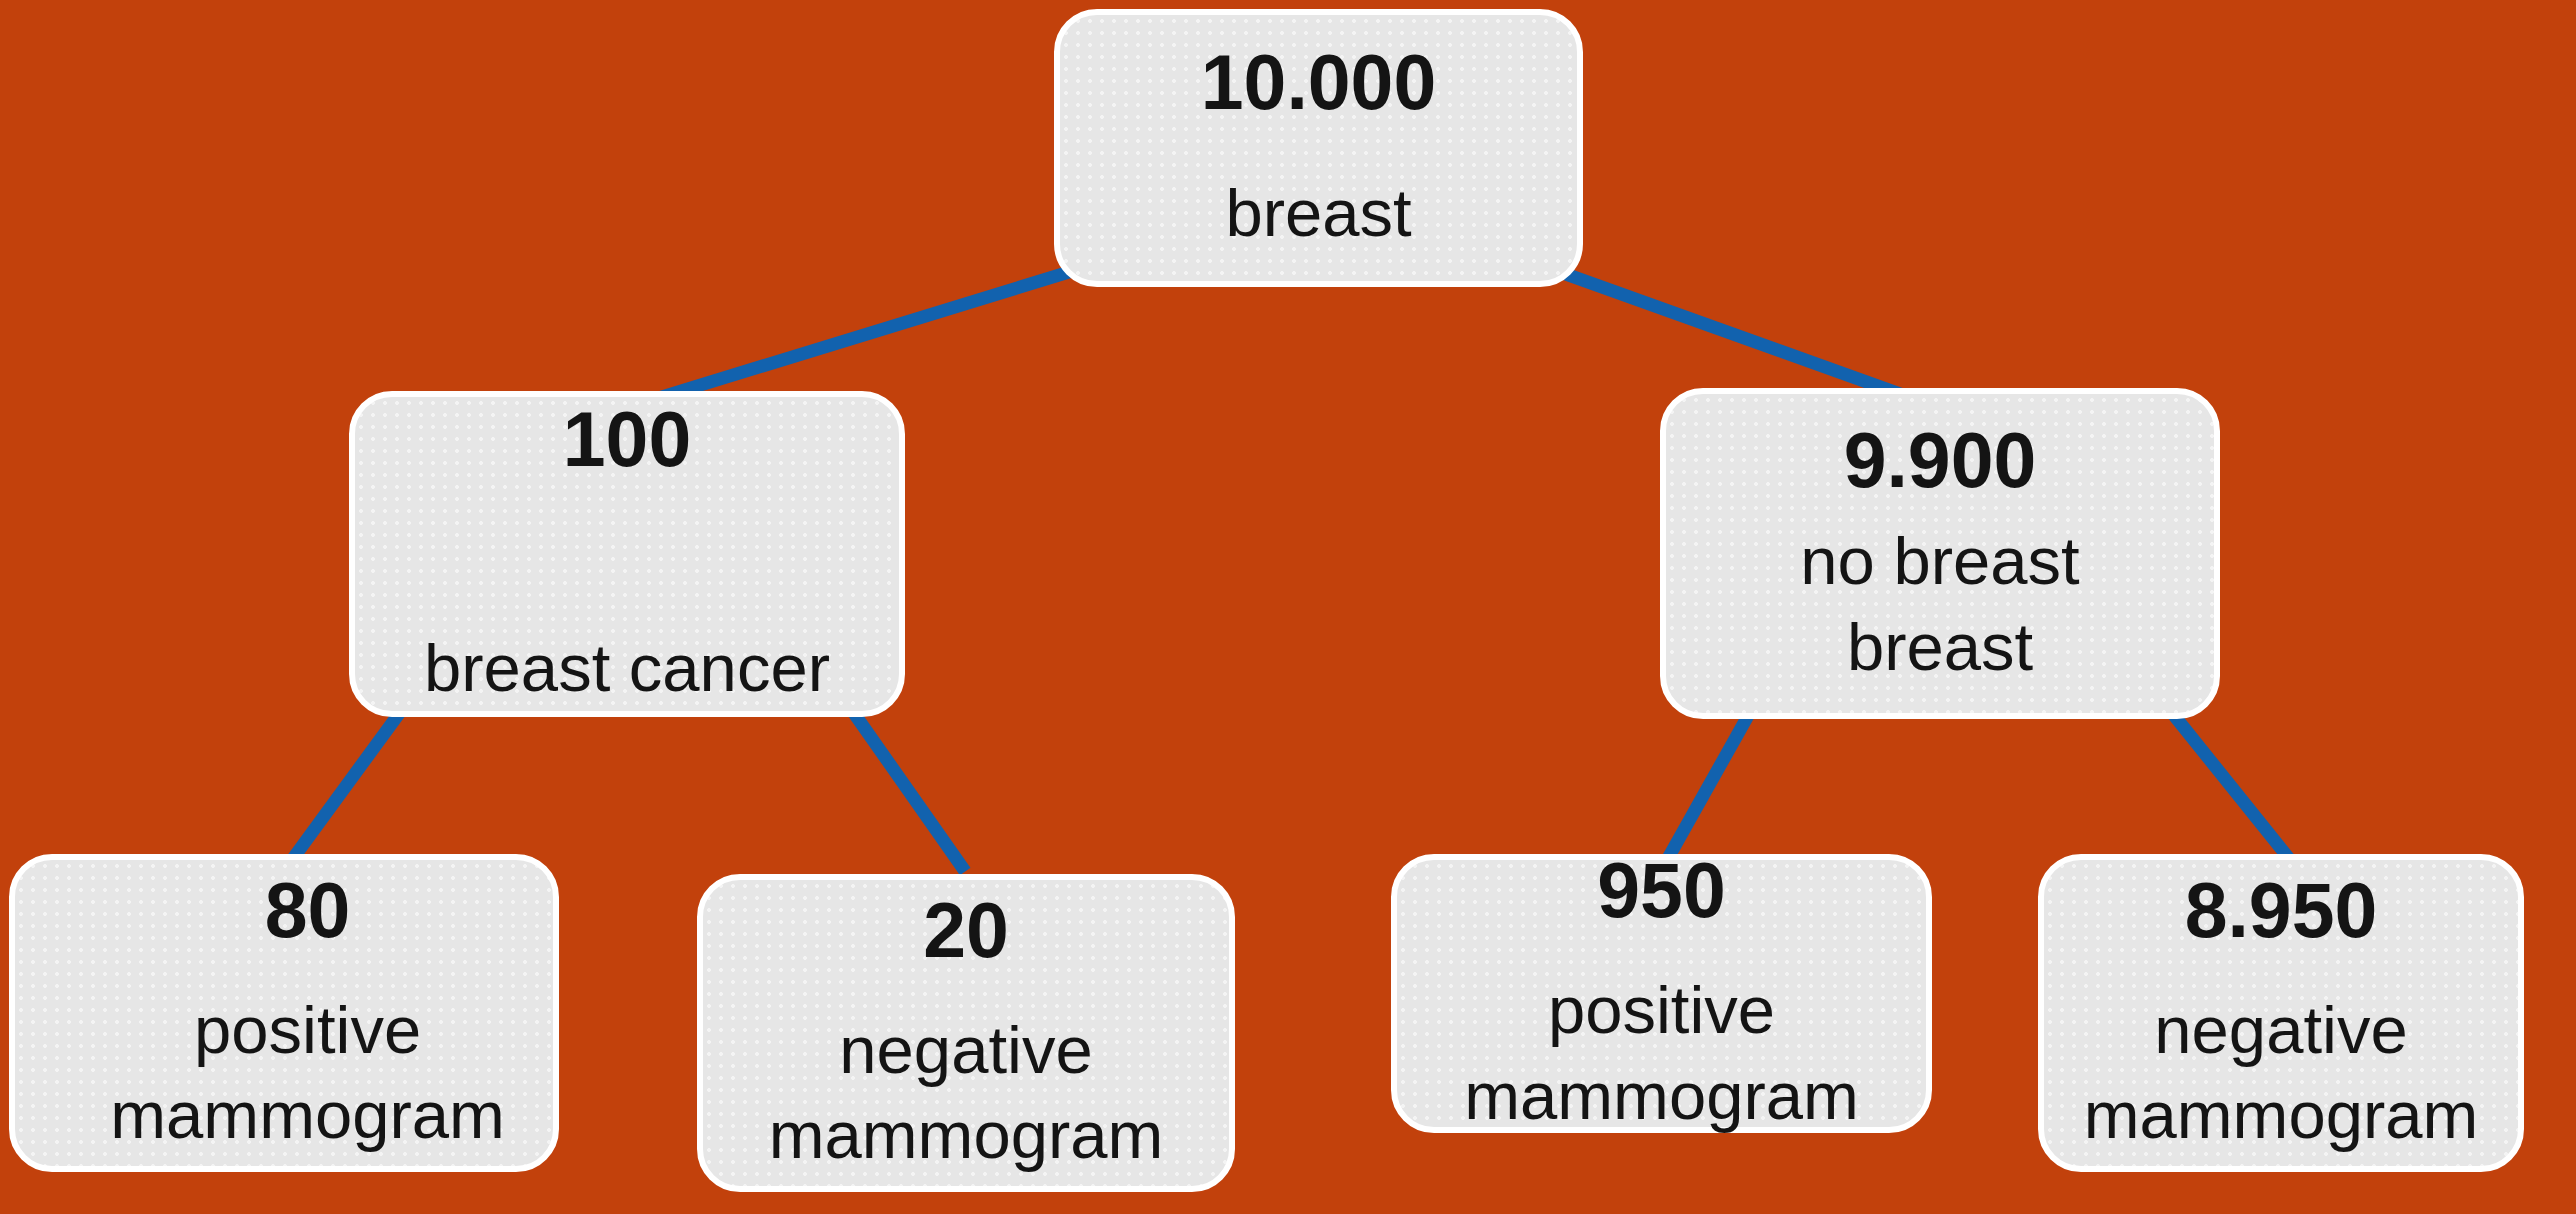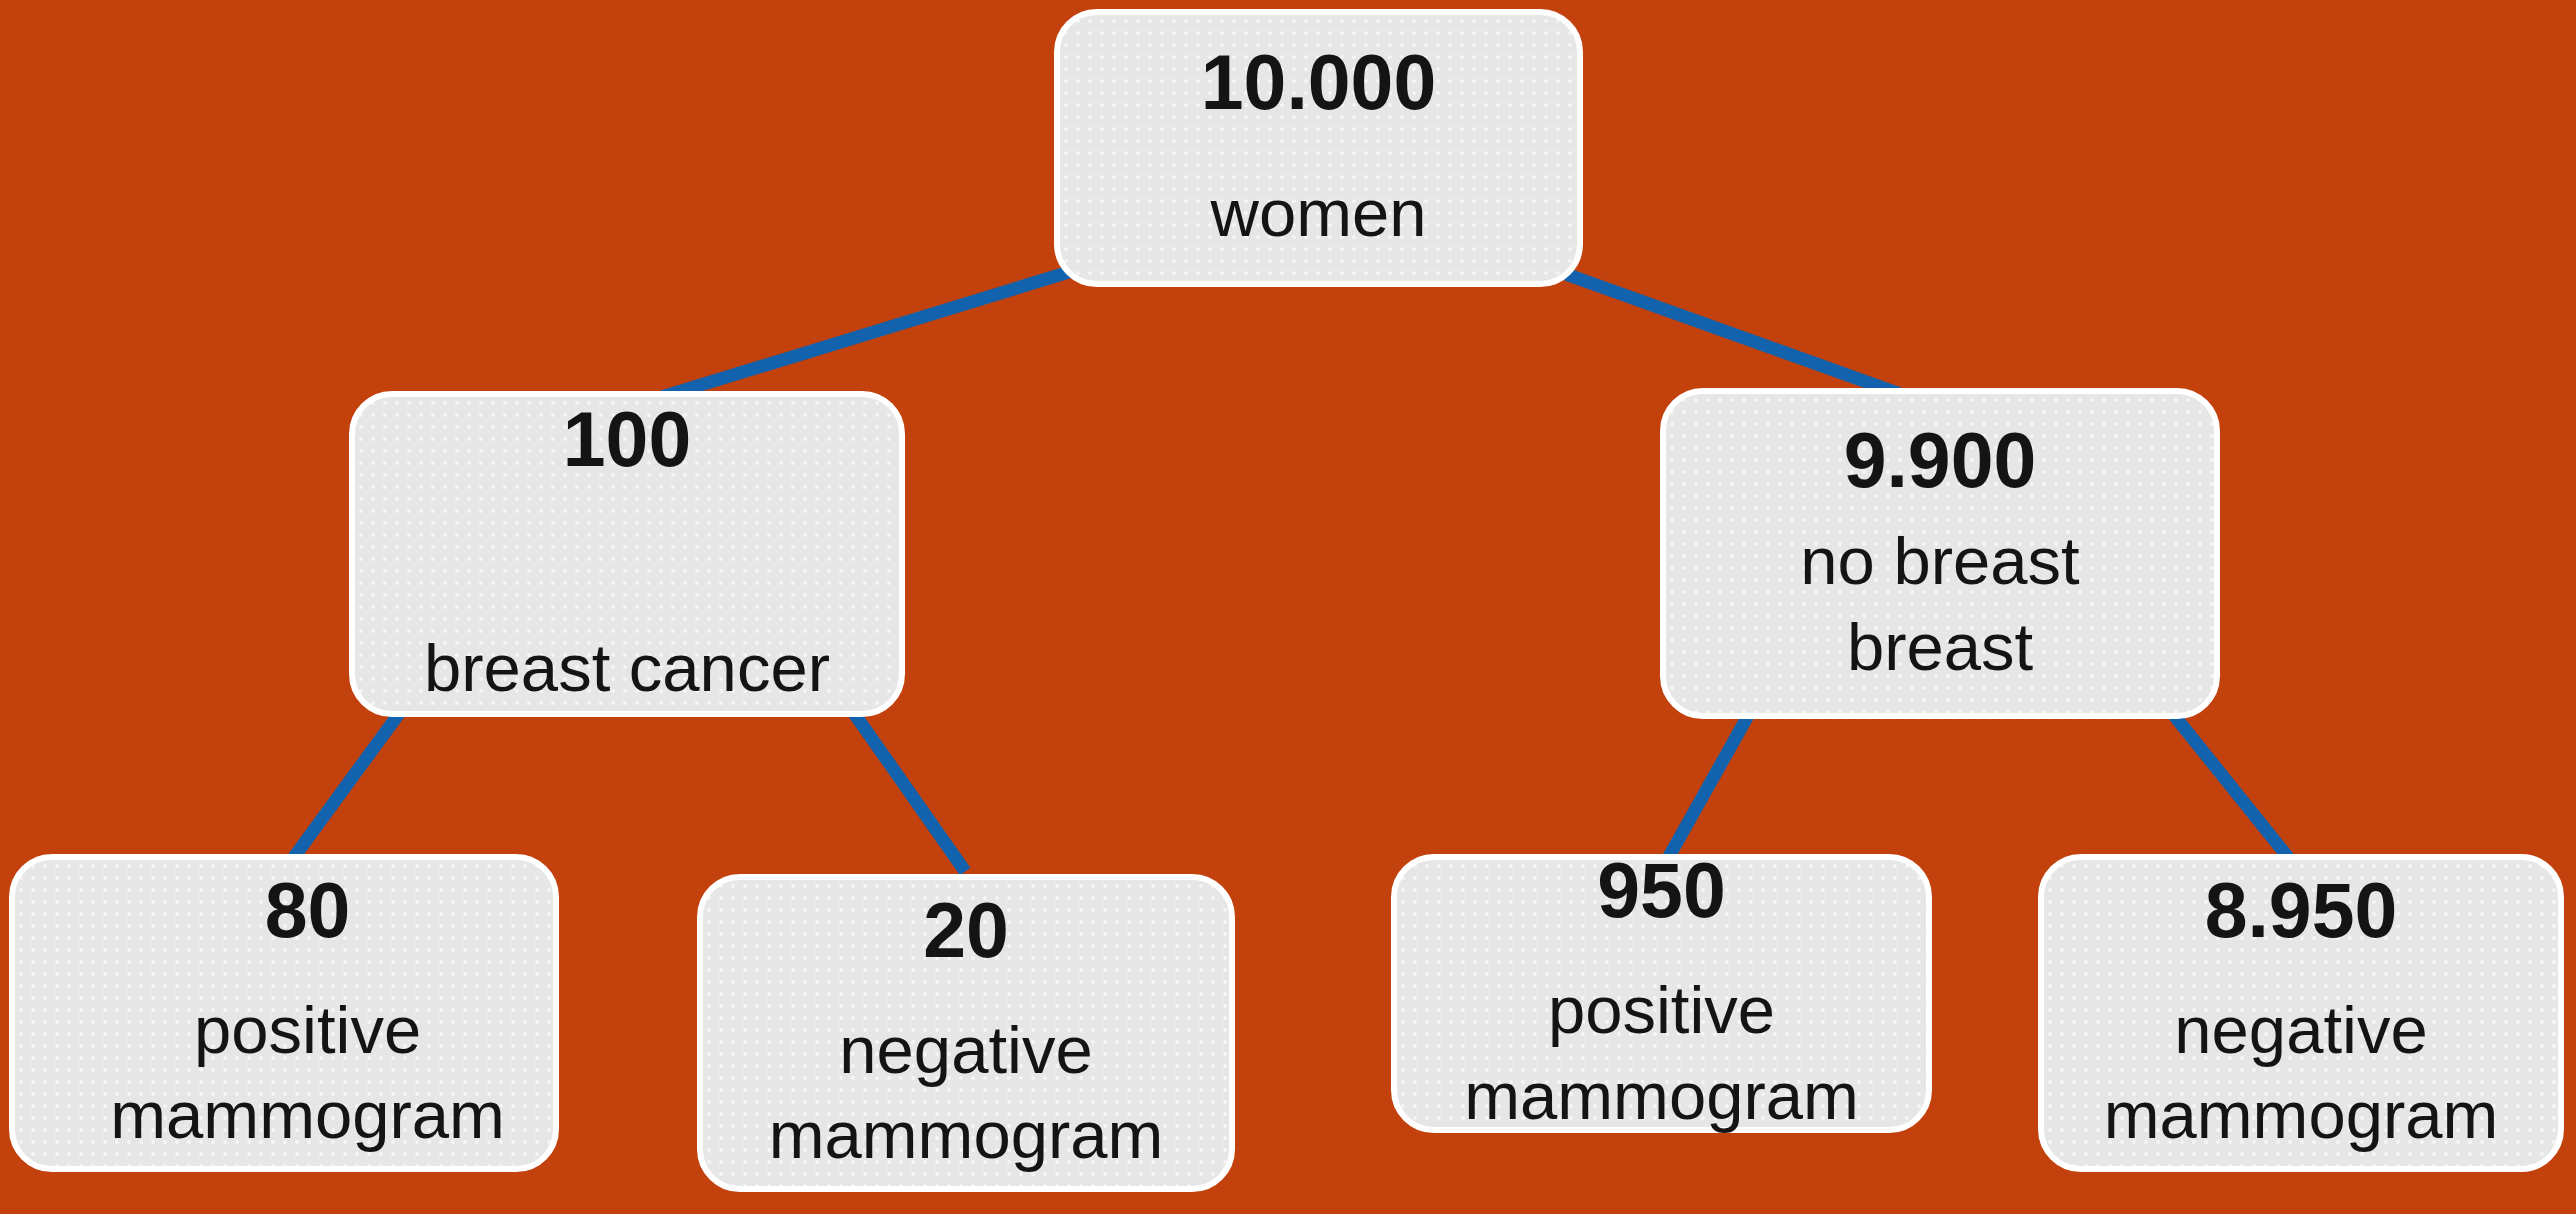--- a/index.html
+++ b/index.html
@@ -25,40 +25,40 @@
   .num{font-size:77px;font-weight:700;line-height:1.1;}
   .lbl{font-size:67px;line-height:1.28;margin-top:39px;}
   .n-root    {left:1054px;top:8.6px;  width:529px;height:278px;}
   .n-root .lbl{margin-top:45px;}
   .n-cancer  {left:349px; top:391px; width:556px;height:326px;justify-content:space-between;}
   .n-nocancer{left:1660px;top:388px; width:560px;height:331px;}
   .n-nocancer .lbl{max-width:404px;margin-top:15.5px;}
   .n-b1{left:8.6px;  top:854px;width:550px;height:318px;padding-left:48px;}
   .n-b2{left:697px; top:874px;width:538px;height:318px;}
   .n-b3{left:1391px;top:854px;width:541px;height:279px;}
-  .n-b4{left:2038px;top:854px;width:526px;height:318px;}
+  .n-b4{left:2038px;top:854px;width:486px;height:318px;}
   .n-b1 .lbl,.n-b2 .lbl,.n-b3 .lbl,.n-b4 .lbl{margin-top:34px;}
 </style>
 </head>
 <body>
 
 <div class="canvas">
 
   <svg class="edges" viewBox="0 0 3000 1414" xmlns="http://www.w3.org/2000/svg">
     <line x1="1300" y1="300" x2="729" y2="475" stroke-width="15" stroke="#1262ae"></line>
     <line x1="1770" y1="300" x2="2258" y2="475" stroke-width="15" stroke="#1262ae"></line>
     <line x1="480" y1="810" x2="330" y2="1015" stroke-width="15" stroke="#1262ae"></line>
     <line x1="980" y1="810" x2="1124" y2="1015" stroke-width="15" stroke="#1262ae"></line>
     <line x1="2048" y1="812" x2="1934" y2="1015" stroke-width="15" stroke="#1262ae"></line>
     <line x1="2515" y1="812" x2="2678" y2="1015" stroke-width="15" stroke="#1262ae"></line>
   </svg>
 
   <div class="node n-root">
     <div class="num">10.000</div>
-    <div class="lbl">women</div>
+    <div class="lbl">breast</div>
   </div>
 
   <div class="node n-cancer">
     <div class="num">100</div>
     <div class="lbl">breast cancer</div>
   </div>
 
   <div class="node n-nocancer">
     <div class="num">9.900</div>
     <div class="lbl">no breast breast</div>

